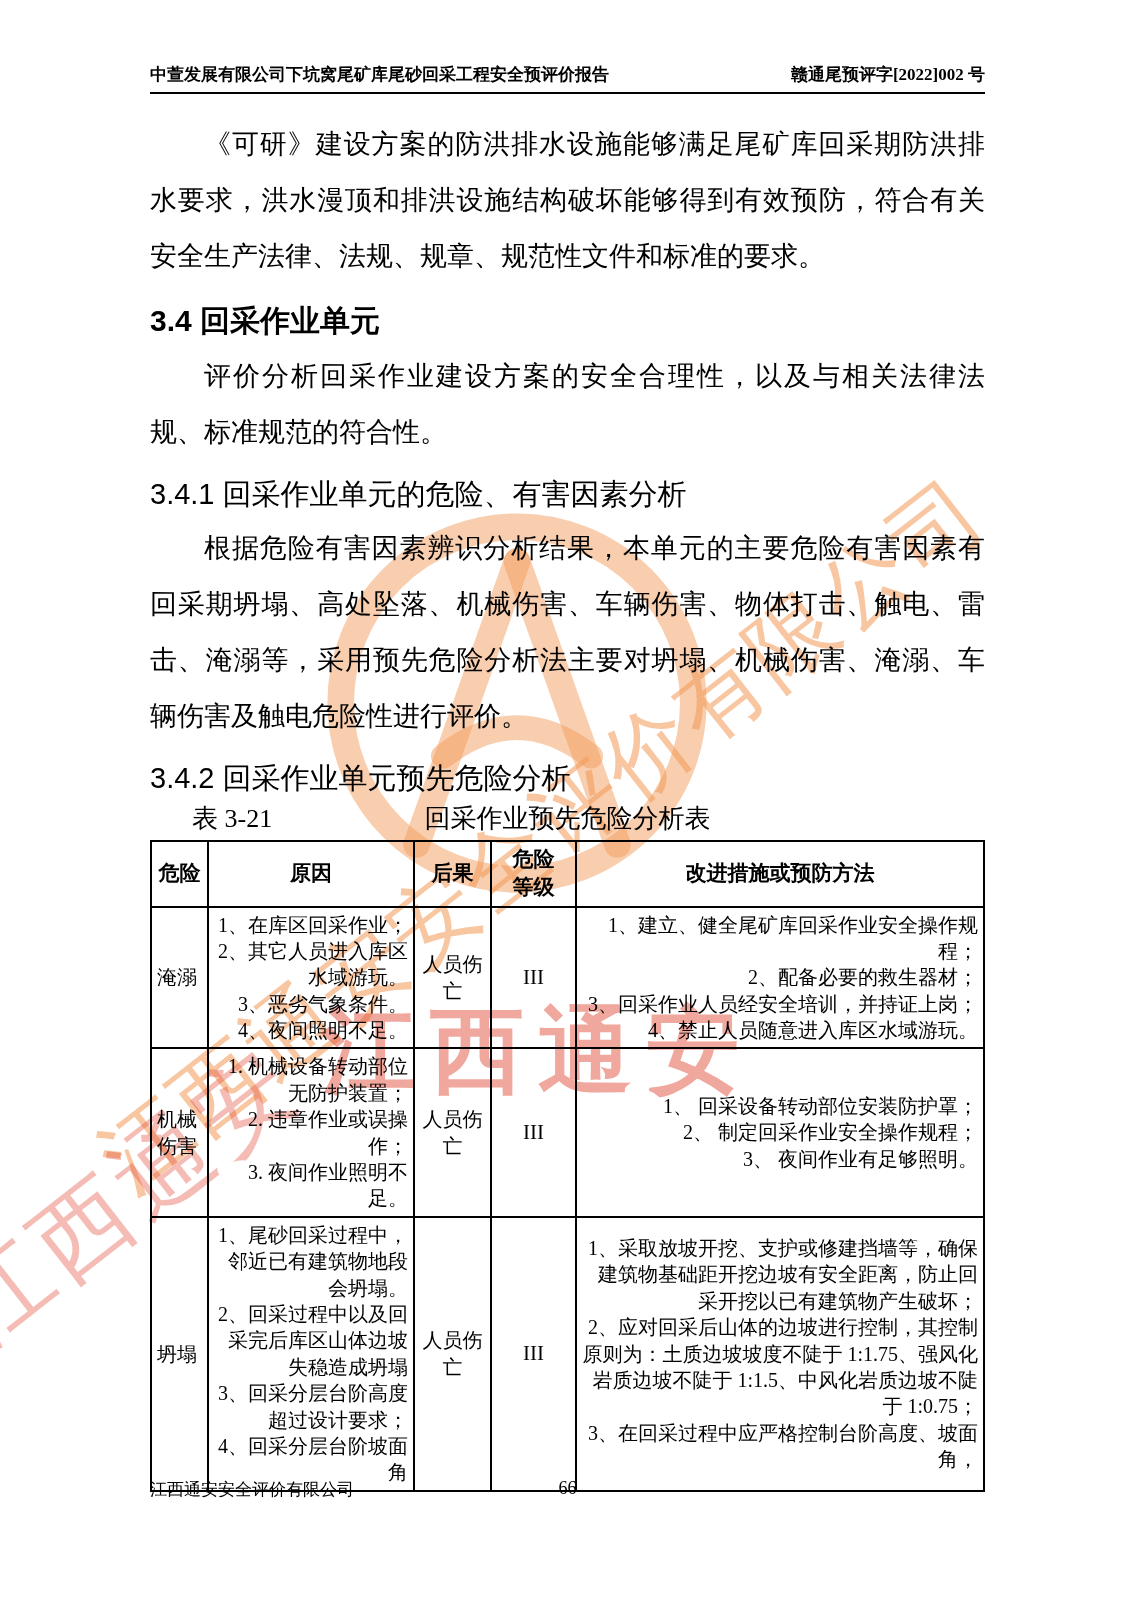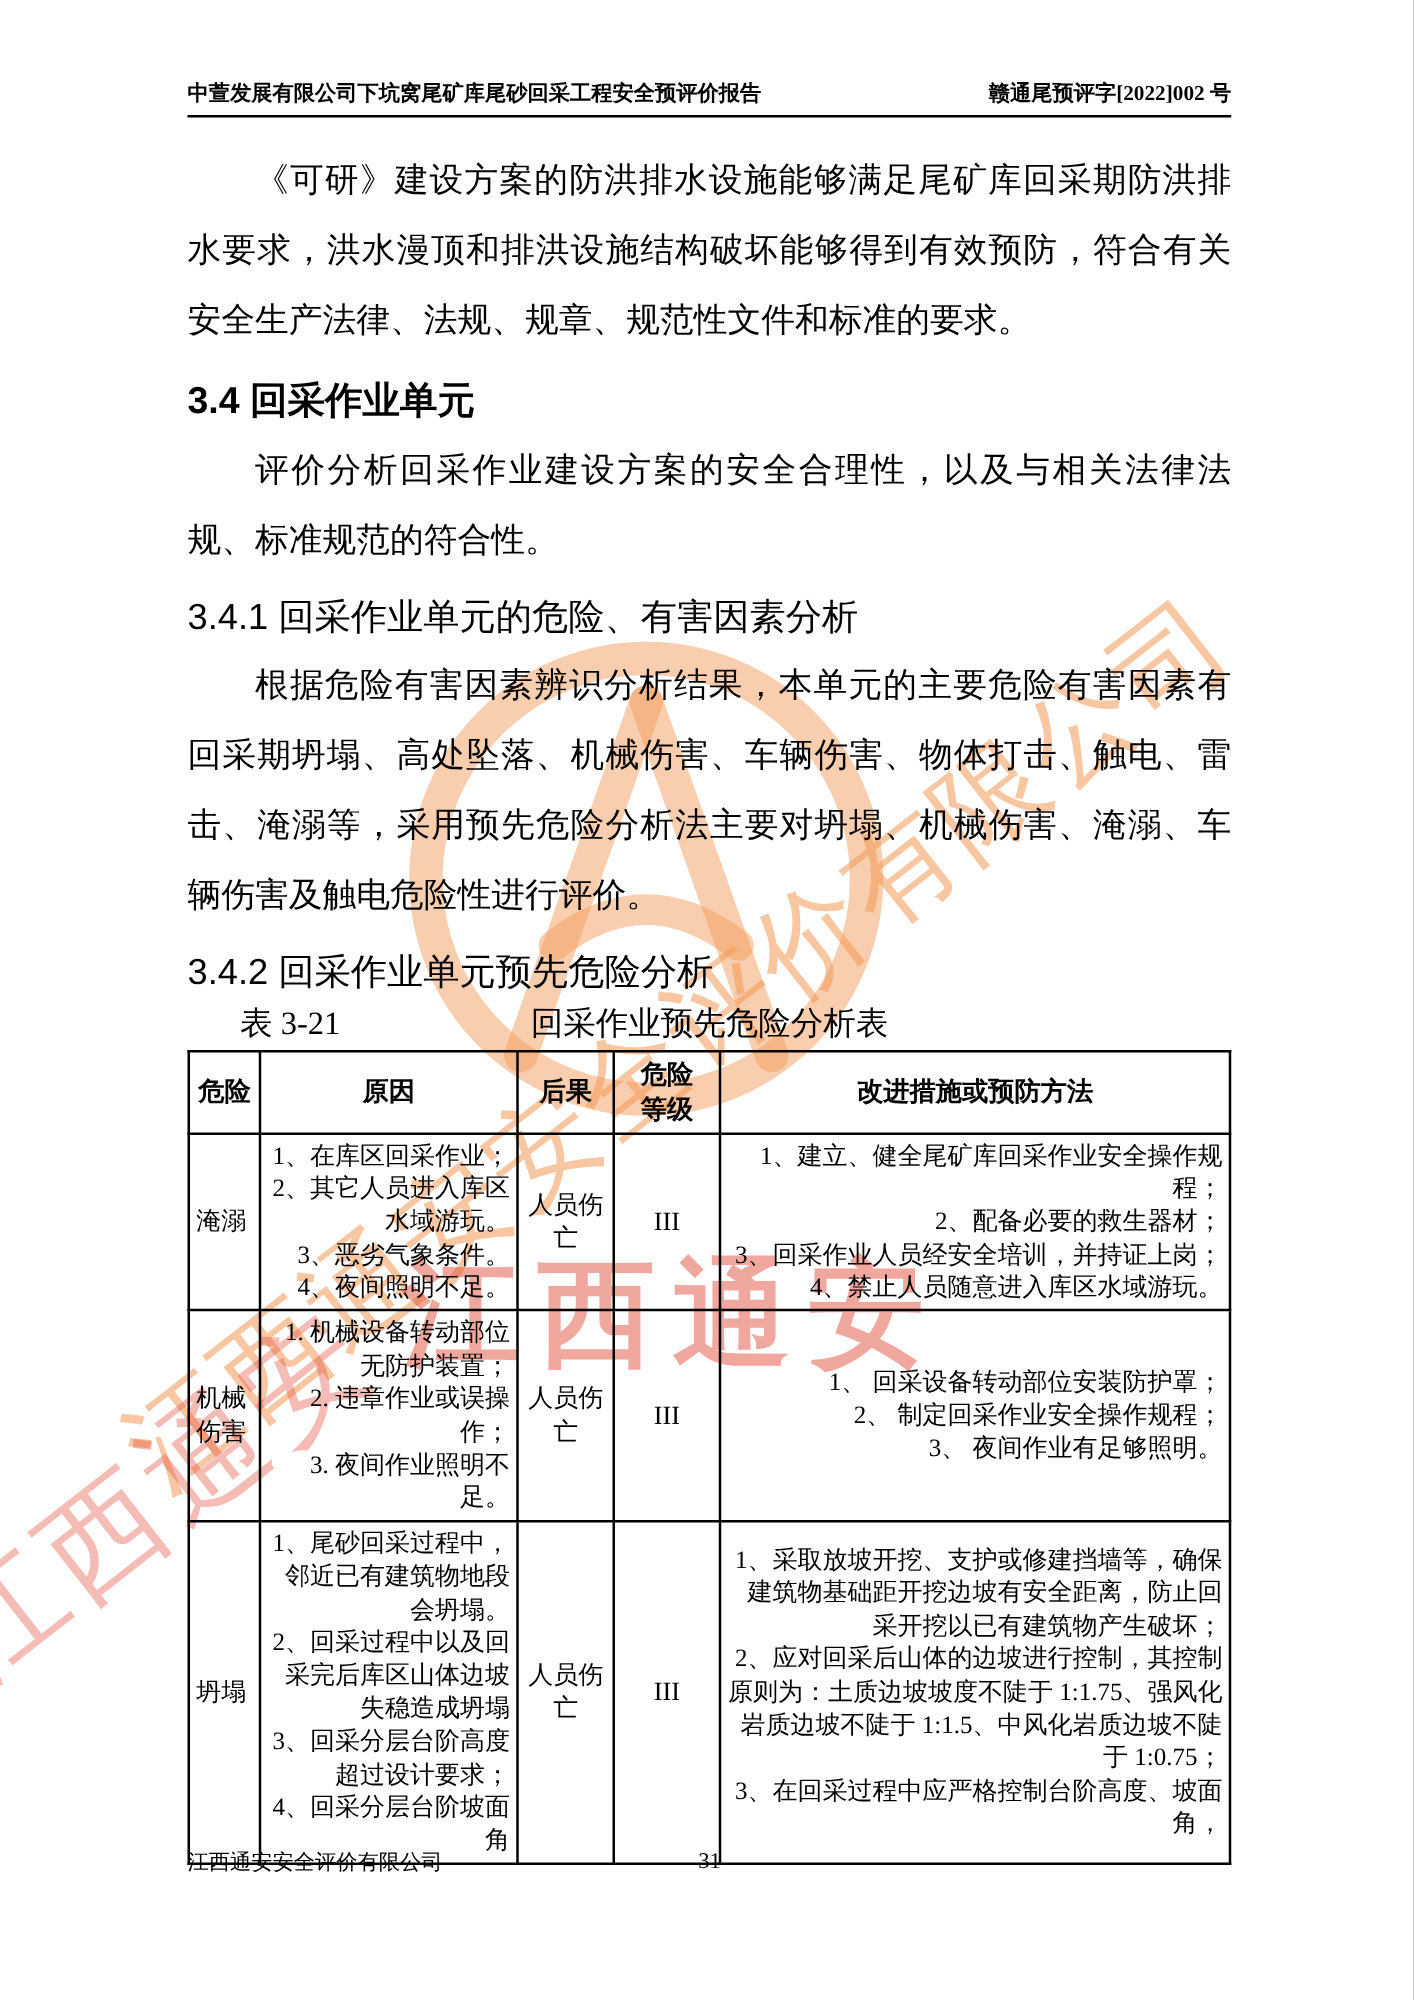--- a/index.html
+++ b/index.html
@@ -236,21 +236,21 @@
 2、应对回采后山体的边坡进行控制，其控制原则为：土质边坡坡度不陡于 1:1.75、强风化岩质边坡不陡于 1:1.5、中风化岩质边坡不陡于 1:0.75；
 3、在回采过程中应严格控制台阶高度、坡面角，</td>
         </tr>
       </tbody>
     </table>
 
   </div>
 
   <div class="doc-footer">
     <span>江西通安安全评价有限公司</span>
-    <span class="footer-page">31</span>
+    <span class="footer-page">66</span>
   </div>
 
   <div class="watermark">
     <svg class="wm-logo" viewBox="0 0 400 400" aria-hidden="true">
       <circle cx="200" cy="200" r="172" fill="none" stroke="currentColor" stroke-width="26"></circle>
       <path d="M200 62 L102 338" fill="none" stroke="currentColor" stroke-width="26" stroke-linecap="round"></path>
       <path d="M200 62 L298 338" fill="none" stroke="currentColor" stroke-width="26" stroke-linecap="round"></path>
       <path d="M128 252 Q200 196 272 252" fill="none" stroke="currentColor" stroke-width="24" stroke-linecap="round"></path>
     </svg>
     <div class="wm-diagonal">江西通安安全评价有限公司</div>

